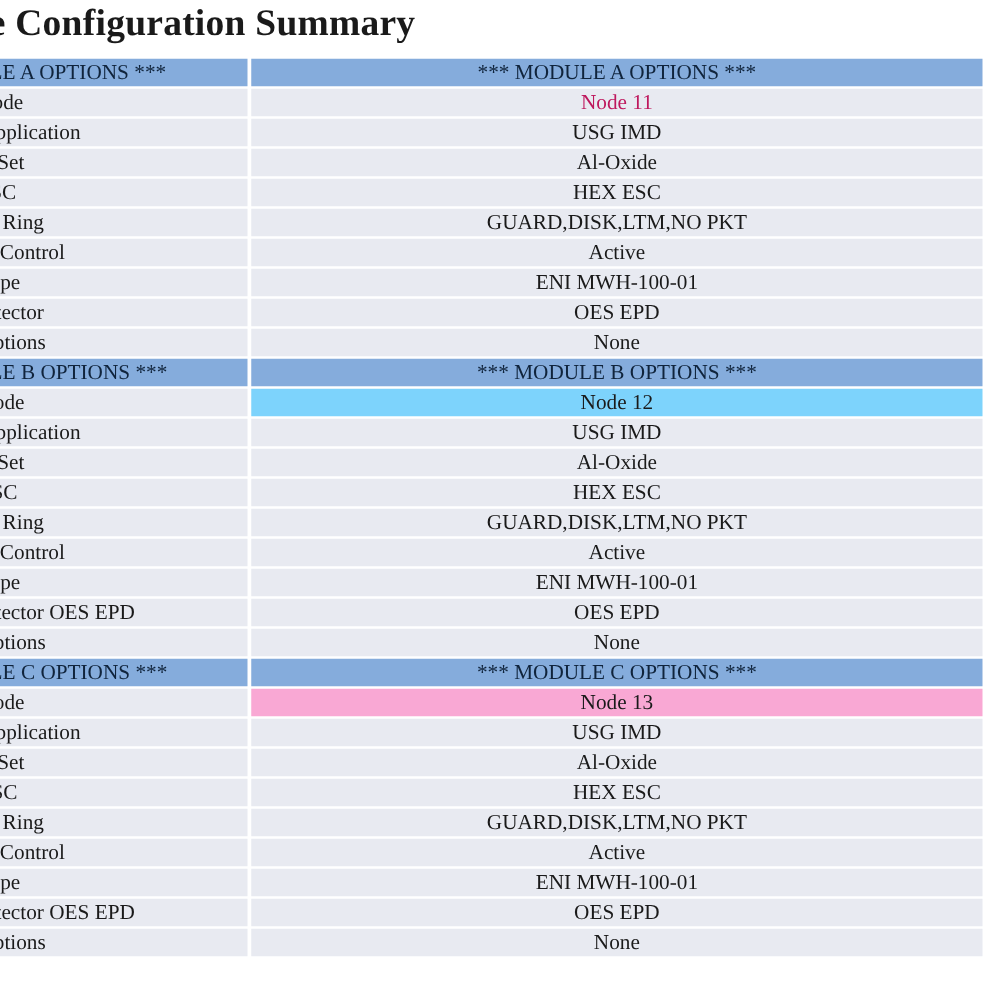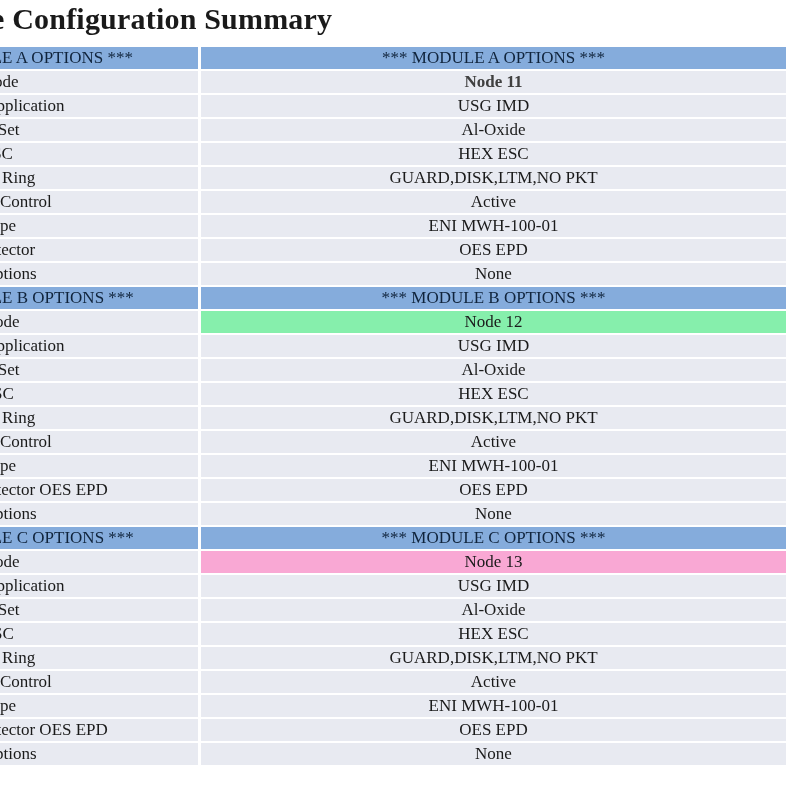--- a/index.html
+++ b/index.html
@@ -90,21 +90,21 @@
         <col class="c-label">
         <col class="c-value">
       </colgroup>
       <tbody id="table-body">
       <tr class="section-header">
             <td class="label-cell" style="background: rgb(133, 172, 220); color: rgb(16, 36, 60);">*** MODULE A OPTIONS ***</td>
             <td class="value-cell" style="background: rgb(133, 172, 220); color: rgb(16, 36, 60);">*** MODULE A OPTIONS ***</td>
           </tr>
           <tr>
             <td class="label-cell" style="background: rgb(232, 234, 241); color: rgb(26, 26, 26);">Module A Node</td>
-            <td class="value-cell" style="background: rgb(232, 234, 241); color: #404040; font-weight: bold;">Node 11</td>
+            <td class="value-cell" style="background: rgb(232, 234, 241); color: #be185d;">Node 11</td>
           </tr>
           <tr>
             <td class="label-cell" style="background: rgb(232, 234, 241); color: rgb(26, 26, 26);">Chemistry Application</td>
             <td class="value-cell" style="background: rgb(232, 234, 241); color: rgb(26, 26, 26);">USG IMD</td>
           </tr>
           <tr>
             <td class="label-cell" style="background: rgb(232, 234, 241); color: rgb(26, 26, 26);">Gas Injector Set</td>
             <td class="value-cell" style="background: rgb(232, 234, 241); color: rgb(26, 26, 26);">Al-Oxide</td>
           </tr>
           <tr>
@@ -130,21 +130,21 @@
           <tr>
             <td class="label-cell" style="background: rgb(232, 234, 241); color: rgb(26, 26, 26);">OES EPD Options</td>
             <td class="value-cell" style="background: rgb(232, 234, 241); color: rgb(26, 26, 26);">None</td>
           </tr>
           <tr class="section-header">
             <td class="label-cell" style="background: rgb(133, 172, 220); color: rgb(16, 36, 60);">*** MODULE B OPTIONS ***</td>
             <td class="value-cell" style="background: rgb(133, 172, 220); color: rgb(16, 36, 60);">*** MODULE B OPTIONS ***</td>
           </tr>
           <tr>
             <td class="label-cell" style="background: rgb(232, 234, 241); color: rgb(26, 26, 26);">Module B Node</td>
-            <td class="value-cell" style="background: #86efac; color: rgb(26, 26, 26);">Node 12</td>
+            <td class="value-cell" style="background: #7dd3fc; color: rgb(26, 26, 26);">Node 12</td>
           </tr>
           <tr>
             <td class="label-cell" style="background: rgb(232, 234, 241); color: rgb(26, 26, 26);">Chemistry Application</td>
             <td class="value-cell" style="background: rgb(232, 234, 241); color: rgb(26, 26, 26);">USG IMD</td>
           </tr>
           <tr>
             <td class="label-cell" style="background: rgb(232, 234, 241); color: rgb(26, 26, 26);">Gas Injector Set</td>
             <td class="value-cell" style="background: rgb(232, 234, 241); color: rgb(26, 26, 26);">Al-Oxide</td>
           </tr>
           <tr>

